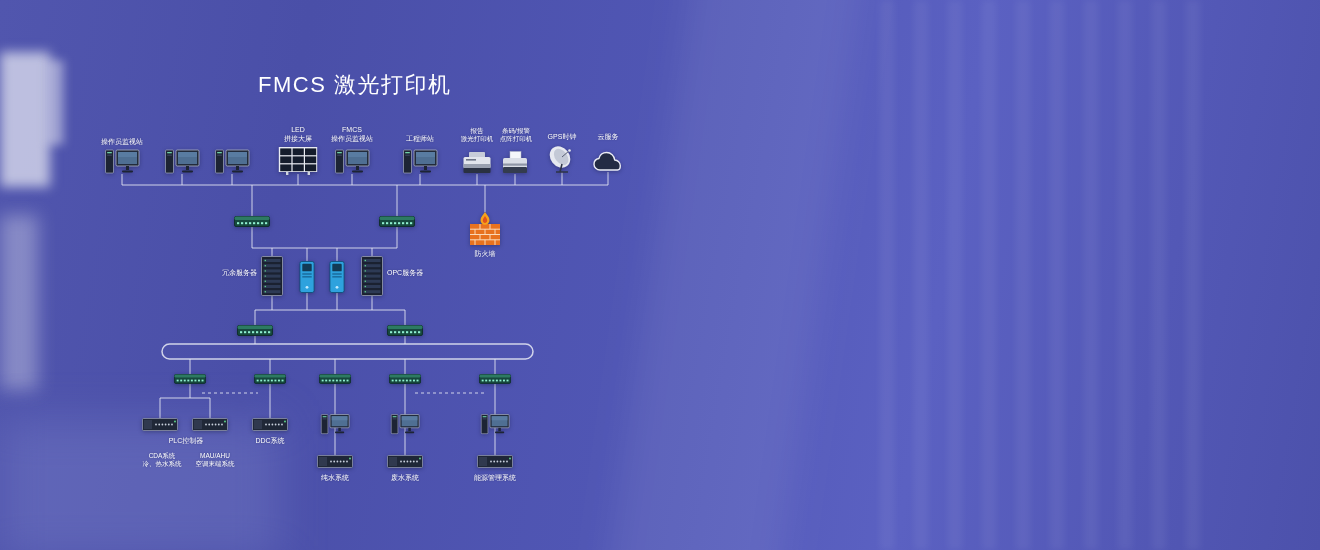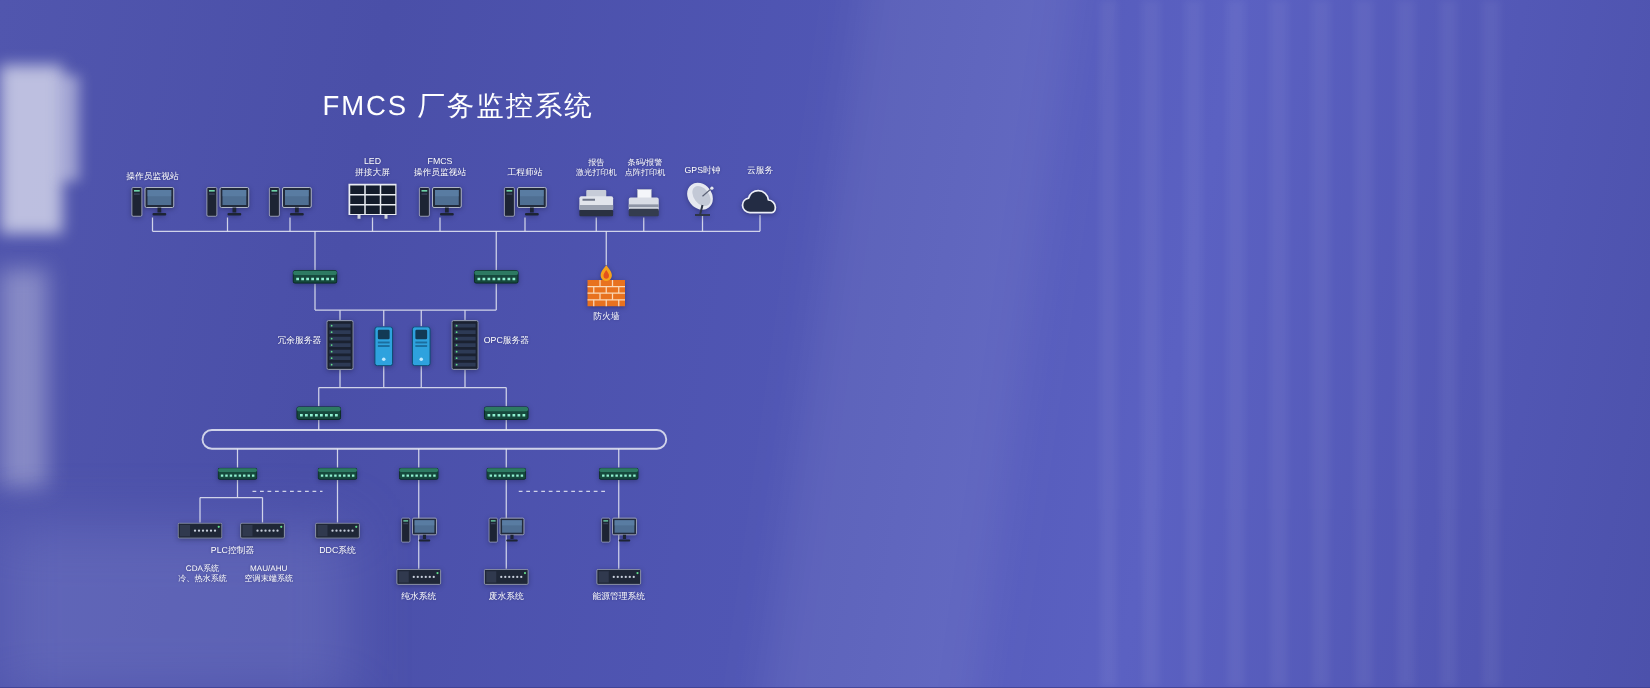--- a/index.html
+++ b/index.html
@@ -176,21 +176,21 @@
       <path d="M252 227 V248 M397 227 V248 M252 248 H397 M272 248 V256 M307 248 V261 M337 248 V261 M372 248 V256"></path>
       <path d="M272 296 V310 M307 293 V310 M337 293 V310 M372 296 V310 M255 310 H405 M255 310 V325 M405 310 V325"></path>
       <path d="M255 336 V344 M405 336 V344"></path>
       <path d="M190 359 V374 M270 359 V374 M335 359 V374 M405 359 V374 M495 359 V374"></path>
       <path d="M190 384 V398 M160 398 H210 M160 398 V418 M210 398 V418 M270 384 V418 M335 384 V455 M405 384 V455 M495 384 V455"></path>
       <rect x="162" y="344" width="371" height="15" rx="7.5" stroke-width="1.5"></rect>
       <path stroke-dasharray="3 3" d="M202 393 H258 M415 393 H485"></path>
     </g>
   </svg>
 
-  <div class="title">FMCS 厂务监控系统</div>
+  <div class="title">FMCS 激光打印机</div>
 
   <div class="icon" style="left:104px;top:147px">
     <svg width="36" height="30">
         <use href="#sym-ws"></use>
       </svg>
     </div>
   <div class="icon" style="left:164px;top:147px">
     <svg width="36" height="30">
         <use href="#sym-ws"></use>
       </svg>

